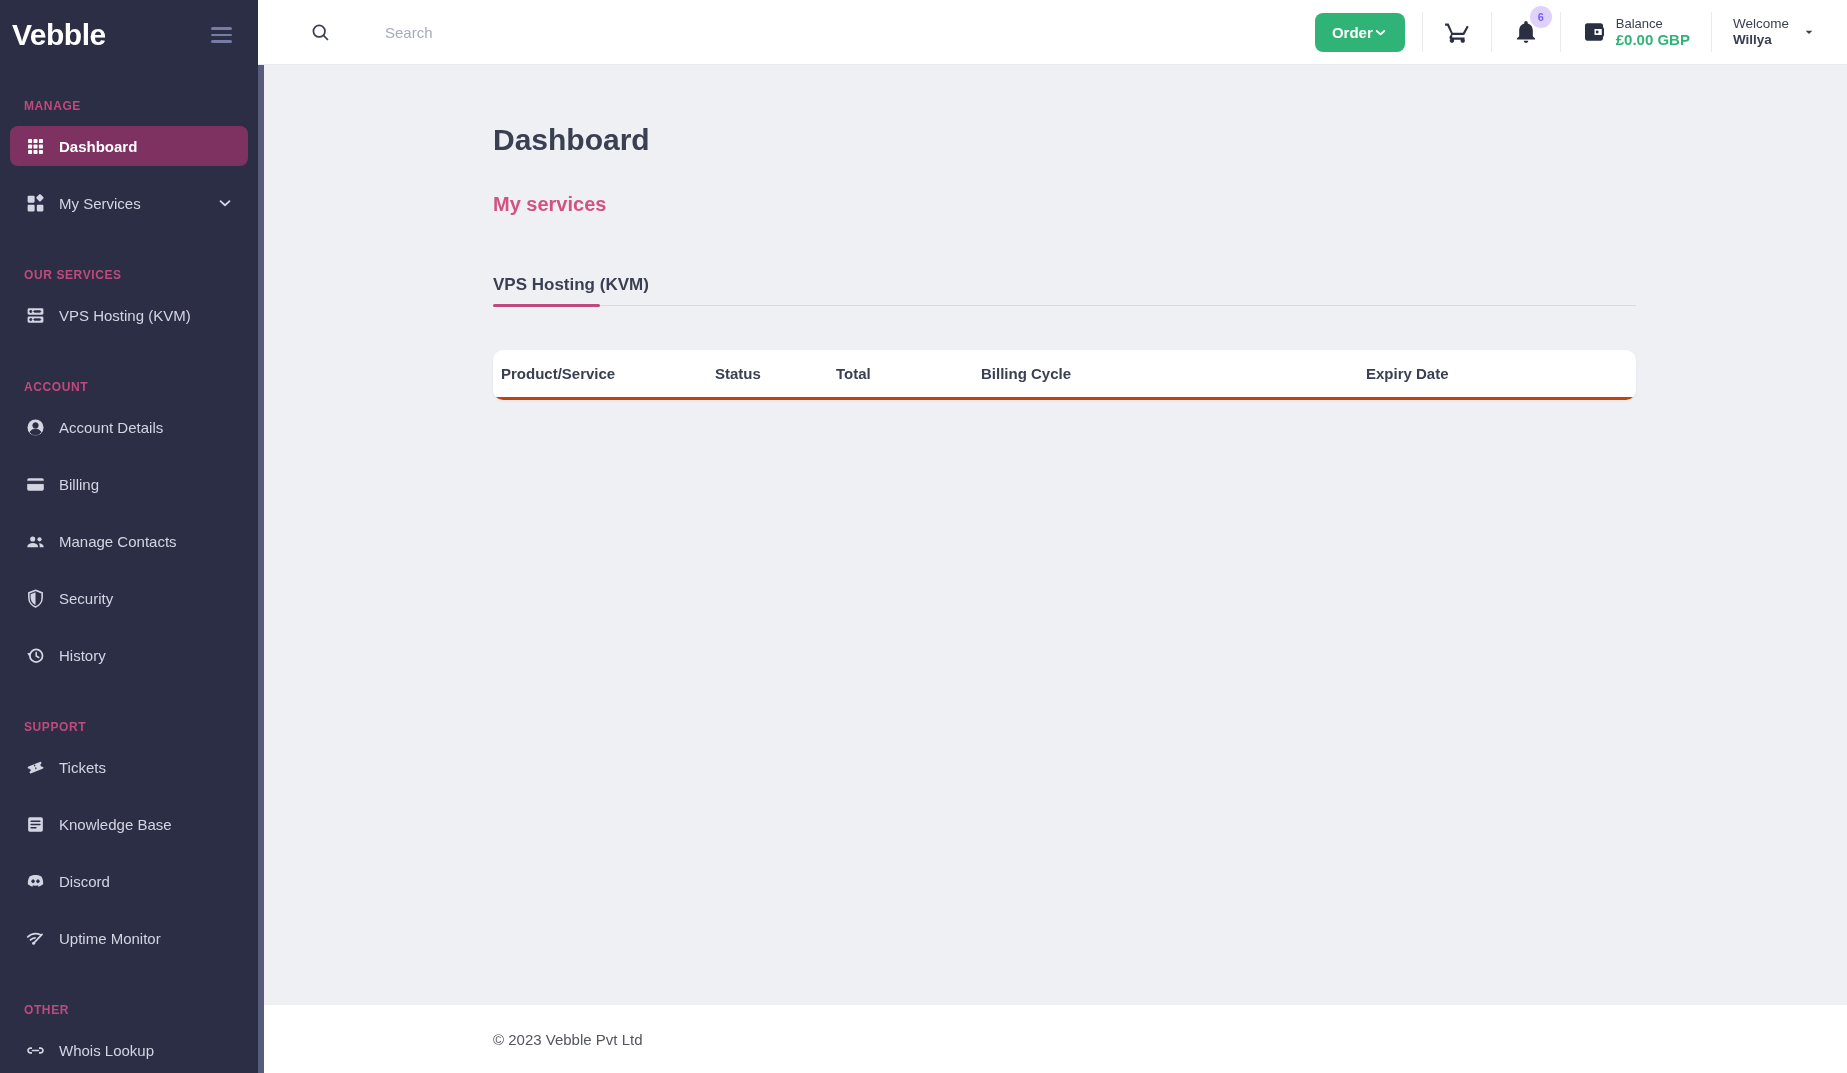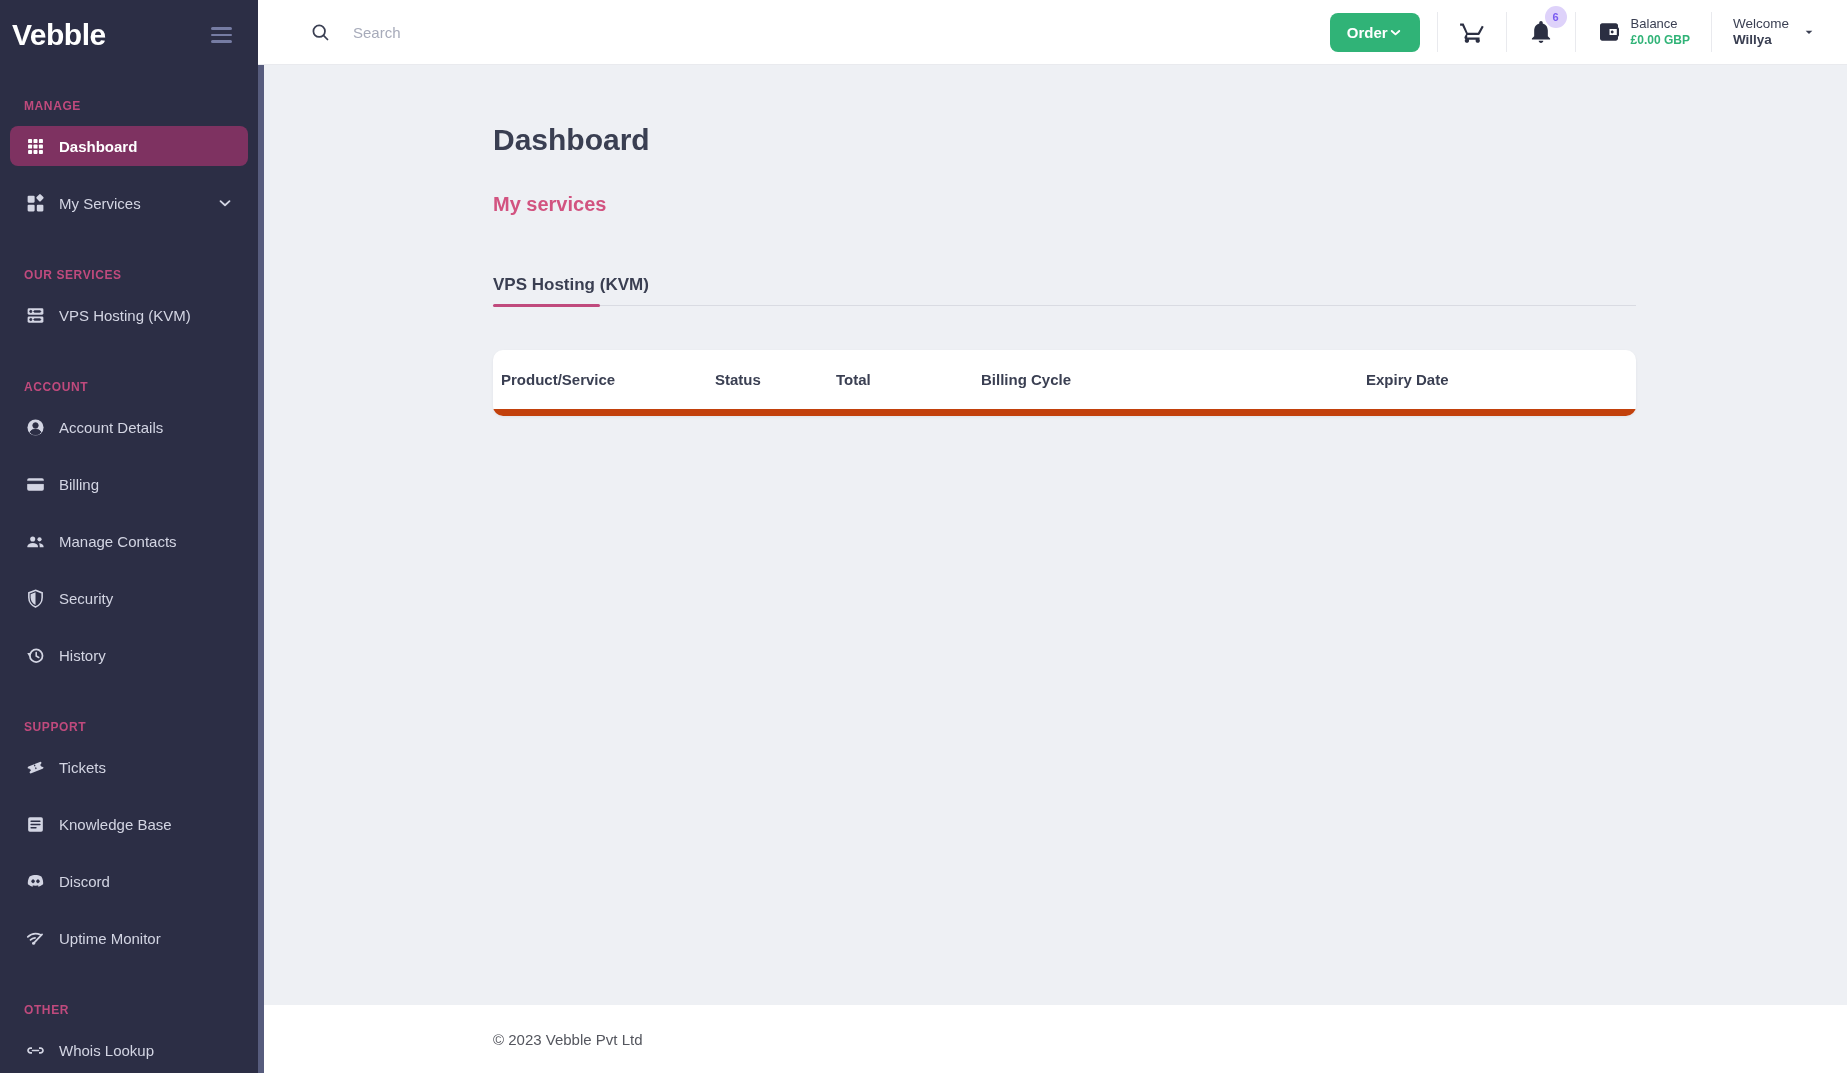--- a/index.html
+++ b/index.html
@@ -24,51 +24,51 @@
   .nav-icon .cut { fill:var(--sidebar_bg,#2c2e45); stroke:var(--sidebar_bg,#2c2e45); }
   .nav-label { font-size:15px; font-weight:500; white-space:nowrap; }
   .nav-item .chev { margin-left:auto; display:flex; }
   .sidebar-scrollbar { position:absolute; left:258px; top:65px; bottom:0; width:6px; background:var(--scrollbar,#575c7d); z-index:3; }
 
   
   .main-col { flex:1; display:flex; flex-direction:column; min-width:0; }
   .topbar { height:65px; background:var(--topbar_bg,#fff); display:flex; align-items:center; padding:0 26px 0 52px; border-bottom:1px solid var(--divider,#e9eaee); }
   .search-wrap { display:flex; align-items:center; gap:22px; flex:0 0 auto; }
   .search-wrap svg { width:21px; height:21px; }
-  .search-input { border:none; outline:none; font-size:15px; color:var(--heading,#3a3f52); width:260px; background:transparent; font-family:"Liberation Sans",sans-serif; }
+  .search-input { border:none; outline:none; font-size:15px; color:var(--heading,#3a3f52); width:260px; background:transparent; font-family:"Liberation Sans",sans-serif;margin-left:32px; }
   .search-input::placeholder { color:#a7abba; }
   .topbar-right { margin-left:auto; display:flex; align-items:center; gap:17px; }
   .vdiv { width:1px; height:40px; background:var(--divider,#e9eaee); }
   .order-btn { background:var(--green,#30b377); color:#fff; border:none; border-radius:8px; height:39px; padding:0 17px; font-size:15px; font-weight:700; display:flex; align-items:center; cursor:pointer; font-family:"Liberation Sans",sans-serif; }
   .icon-btn { background:none; border:none; cursor:pointer; position:relative; display:flex; align-items:center; justify-content:center; width:34px; height:34px; color:var(--icon_dark,#2b2f42); }
   .icon-btn svg { width:26px; height:26px; }
   .notif-badge { position:absolute; top:-9px; right:-9px; min-width:22px; height:22px; border-radius:11px; background:var(--notif_badge_bg,#ded2fa); color:var(--notif_badge_text,#7a5cf0); font-size:11px; font-weight:700; display:flex; align-items:center; justify-content:center; }
   .balance-wrap { display:flex; align-items:center; gap:10px; padding:0 4px; }
   .balance-wrap svg { width:24px; height:24px; color:var(--icon_dark,#2b2f42); }
   .balance-texts { display:flex; flex-direction:column; line-height:16px; }
   .balance-label { font-size:13px; color:var(--heading,#3a3f52); font-weight:500; }
-  .balance-amount { font-size:12px; color:var(--green,#30b377); font-weight:700; }
+  .balance-amount { font-size:15px; color:var(--green,#30b377); font-weight:700; }
   .user-wrap { display:flex; align-items:center; gap:12px; padding:0 4px; cursor:pointer; }
   .user-texts { display:flex; flex-direction:column; line-height:16px; }
   .welcome-label { font-size:13.5px; color:var(--heading,#3a3f52); }
   .username { font-size:13.5px; color:var(--heading,#3a3f52); font-weight:700; }
   .caret { color:var(--heading,#3a3f52); display:flex; }
 
   
   .content { flex:1; background:var(--content_bg,#eef0f4); display:flex; flex-direction:column; overflow:hidden; }
   .container { width:1143px; margin-left:235px; padding-top:57px; }
   .page-title { font-size:30px; line-height:36px; font-weight:700; color:var(--heading,#3a3f52); }
   .section-title { margin-top:34px; font-size:20px; line-height:24px; font-weight:600; color:var(--pink_heading,#d25380); }
   .group-header { margin-top:58px; position:relative; border-bottom:1px solid #d9dbe2; padding-bottom:9px; }
   .group-title { font-size:17px; font-weight:700; color:var(--heading,#3a3f52); line-height:22px; }
   .group-header::after { content:""; position:absolute; left:0; bottom:-2px; width:107px; height:3px; background:var(--section_label,#c04a7d); border-radius:2px; }
 
   .card { margin-top:44px; background:#fff; border-radius:10px; box-shadow:0 1px 3px rgba(25,28,50,.06); overflow:hidden; }
   .tgrid { display:grid; grid-template-columns:214px 121px 145px 385px 1fr 60px; align-items:center; padding:0 26px 0 15px; }
-  .thead { height:66px; border-bottom:7px solid #c2410c;padding-left:8px; }
+  .thead { height:50px; border-bottom:3px solid #c2410c;padding-left:8px; }
   .th { font-size:15px; font-weight:700; color:var(--heading,#3a3f52); }
   .trow { height:54px; cursor:pointer; }
   .cell { font-size:15px; color:var(--heading,#3a3f52); }
   .svc-loc { font-size:11px; font-weight:600; letter-spacing:.6px; color:var(--muted,#9ba0ae); line-height:14px; }
   .svc-name { font-size:15px; font-weight:700; color:var(--heading,#3a3f52); line-height:19px; }
   .status-badge { display:inline-block; background:var(--badge_bg,#c9f2de); color:var(--badge_text,#1d9e63); font-size:11px; font-weight:700; letter-spacing:.3px; padding:6px 9px; border-radius:7px; }
   .row-arrow { justify-self:end; display:flex; color:var(--arrow_blue,#4a6cf0); cursor:pointer; }
   .row-arrow svg { width:24px; height:24px; }
 
   .footer { margin-top:auto; background:#fff; height:68px; display:flex; align-items:center; }

